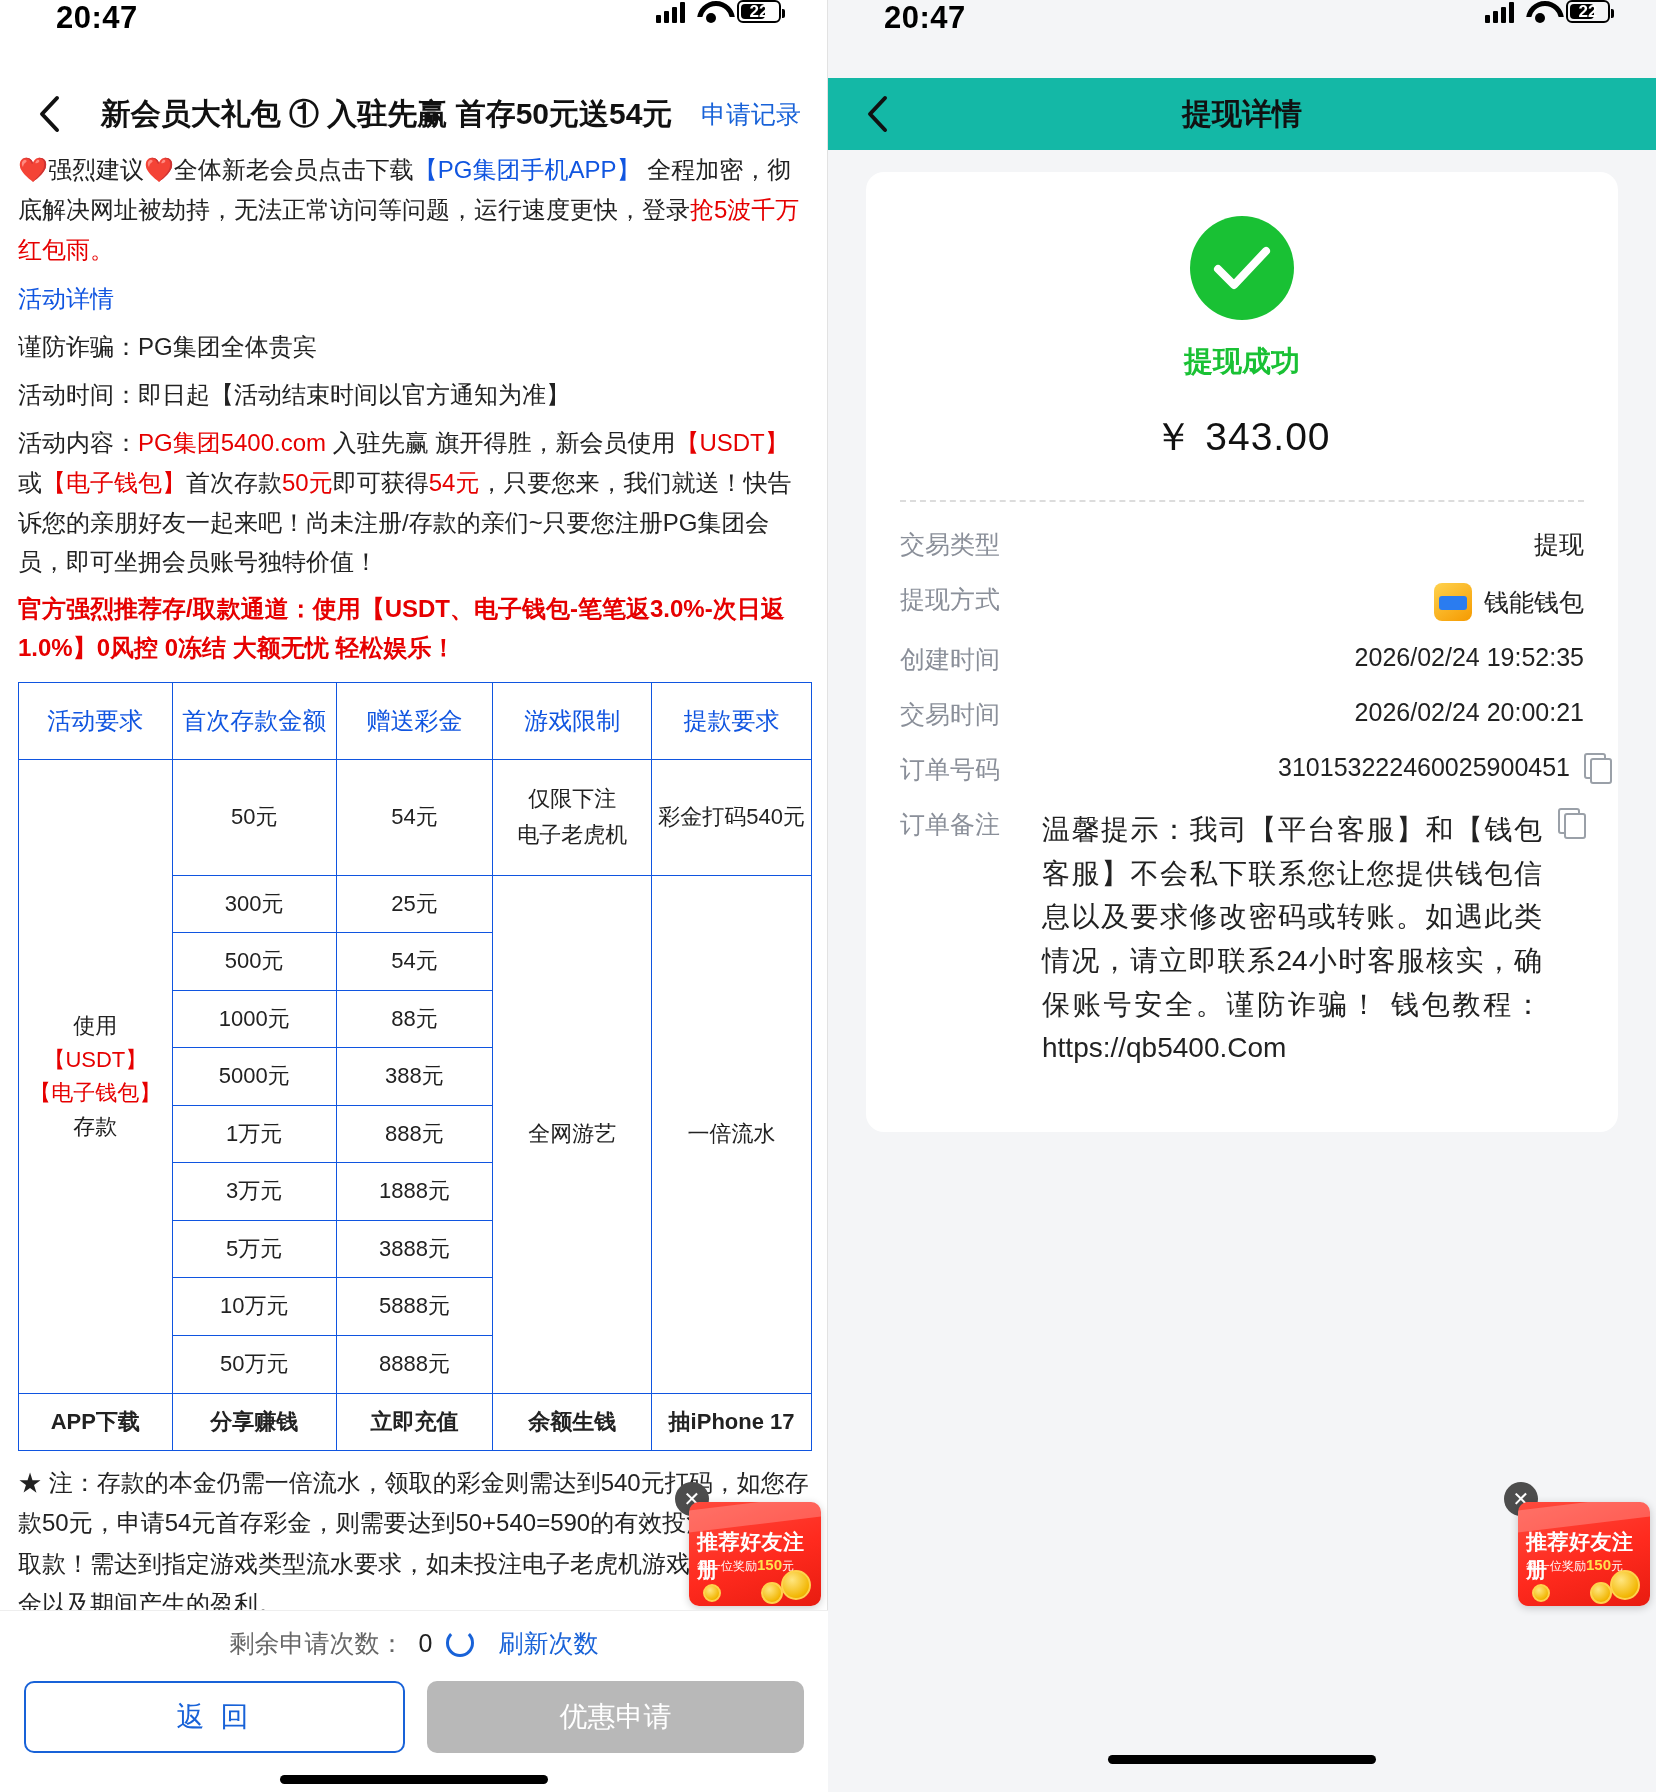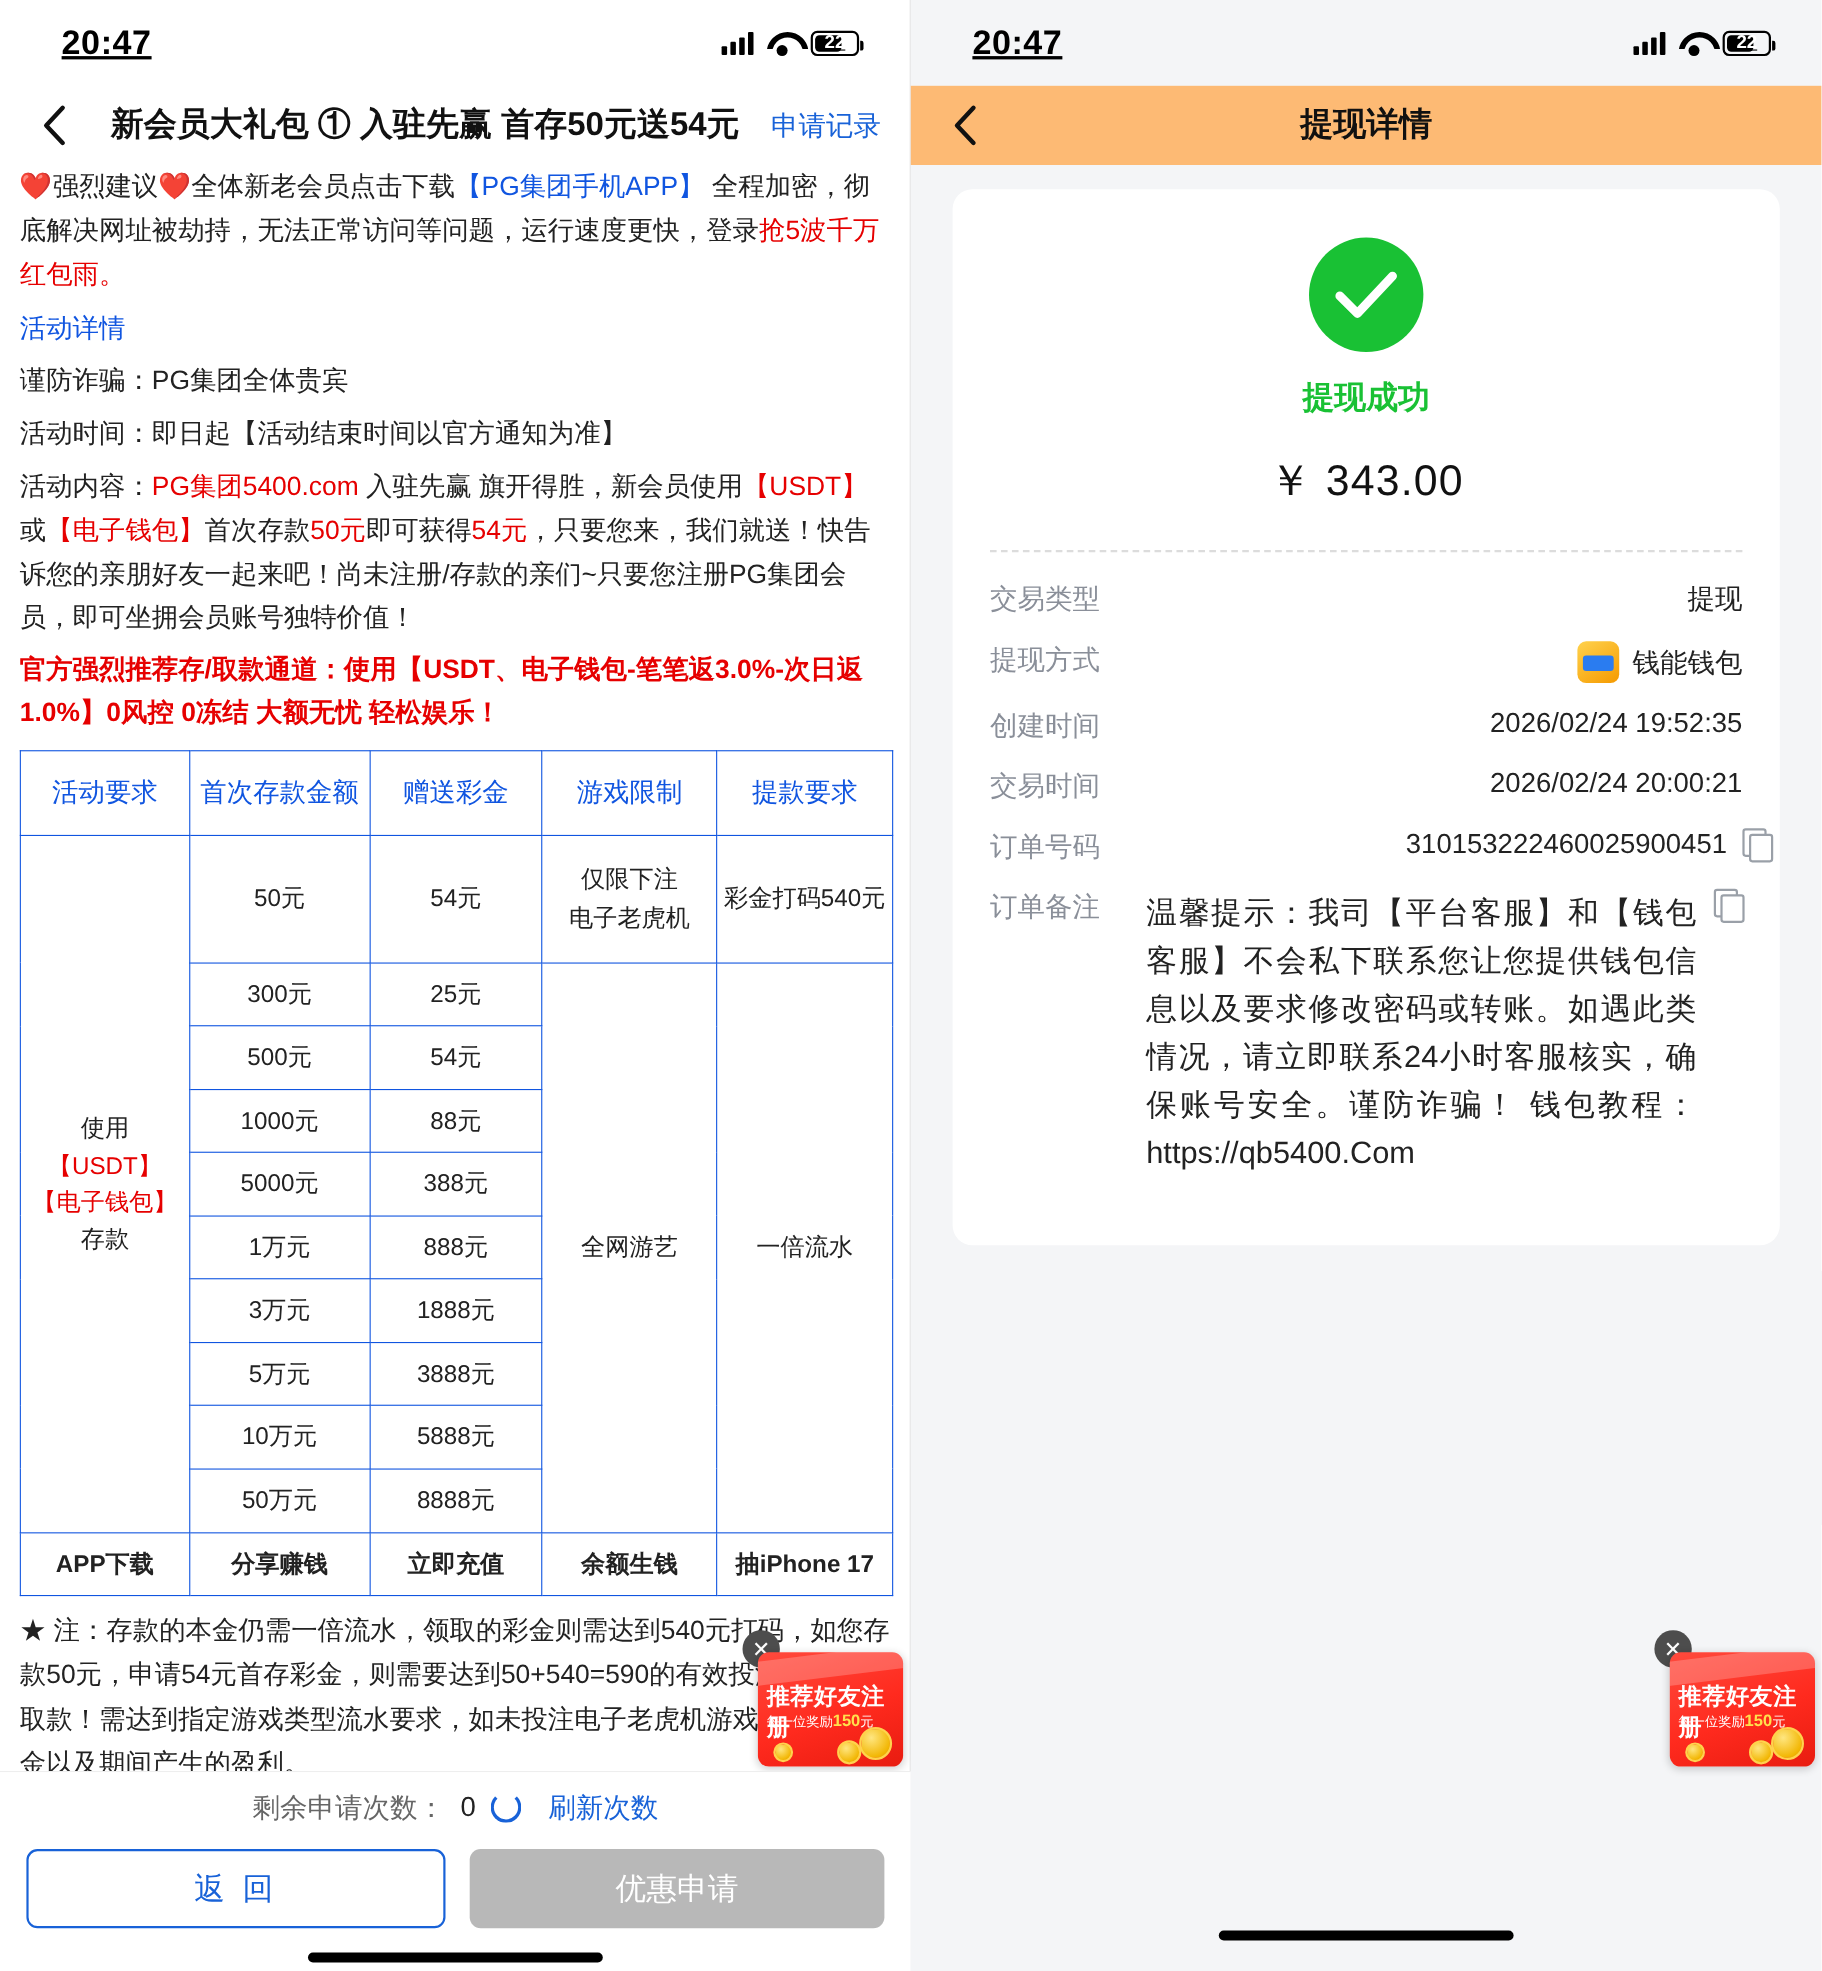--- a/index.html
+++ b/index.html
@@ -9,22 +9,22 @@
     background: #ffffff;
     overflow: hidden;
   }
   .screens { display: flex; width: 1656px; height: 1792px; }
   .screen { position: relative; height: 1792px; background: #fff; }
   .screen-left { width: 828px; border-right: 1px solid #e2e2e2; }
   .screen-right { width: 828px; background: #f4f5f7; }
 
   
   .statusbar {
-    height: 78px; display: flex; align-items: center;
-    justify-content: space-between; padding: 0 46px 0 56px; text-decoration: underline;
+    height: 78px; display: flex; align-items: flex-start;
+    justify-content: space-between; padding: 0 46px 0 56px;
   }
   .status-time { font-size: 31px; font-weight: 700; color: #000; letter-spacing: .5px; }
   .status-right { display: flex; align-items: center; gap: 12px; }
   .sig { display: flex; align-items: flex-end; gap: 3px; height: 22px; }
   .sig i { display: block; width: 5px; background: #000; border-radius: 1px; }
   .sig i:nth-child(1) { height: 8px; }
   .sig i:nth-child(2) { height: 12px; }
   .sig i:nth-child(3) { height: 16px; }
   .sig i:nth-child(4) { height: 21px; }
   .wifi { width: 28px; height: 21px; position: relative; }
@@ -388,21 +388,21 @@
             <i></i>
           </span>
         <span class="wifi"></span>
         <span class="battery">
           <span class="fill"></span>
           <span class="num">22</span>
         </span>
       </div>
     </div>
 
-    <div class="navbar" style="background:#fdba74">
+    <div class="navbar" style="background:#14b8a6">
       <div class="nav-back">
         <svg width="22" height="38" viewBox="0 0 22 38">
             <polyline points="19,3 4,19 19,35" fill="none" stroke="#111" stroke-width="4" stroke-linecap="round" stroke-linejoin="round"></polyline>
           </svg>
       </div>
       <div class="nav-title">提现详情</div>
       <div class="nav-right-spacer"></div>
     </div>
 
     <div class="card">

